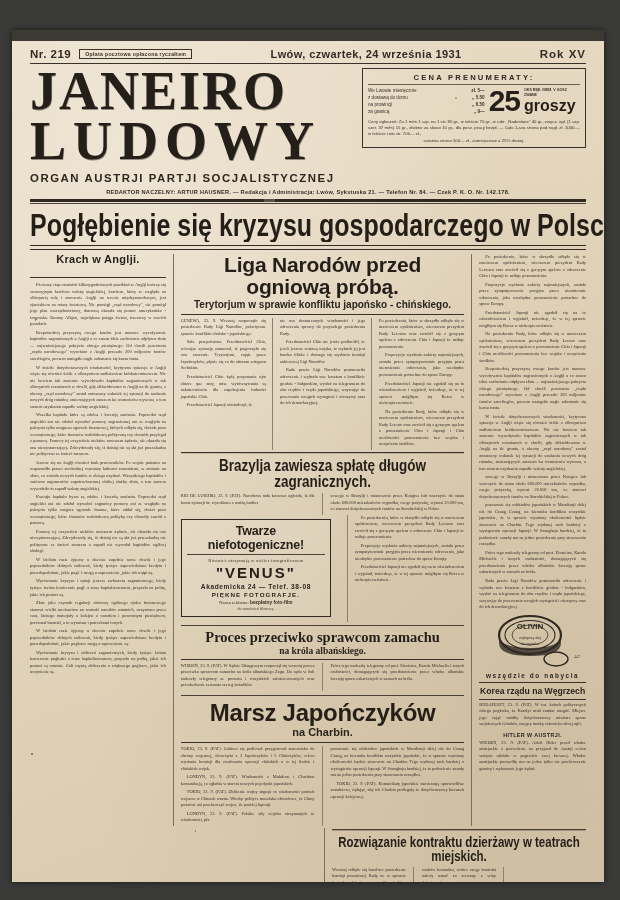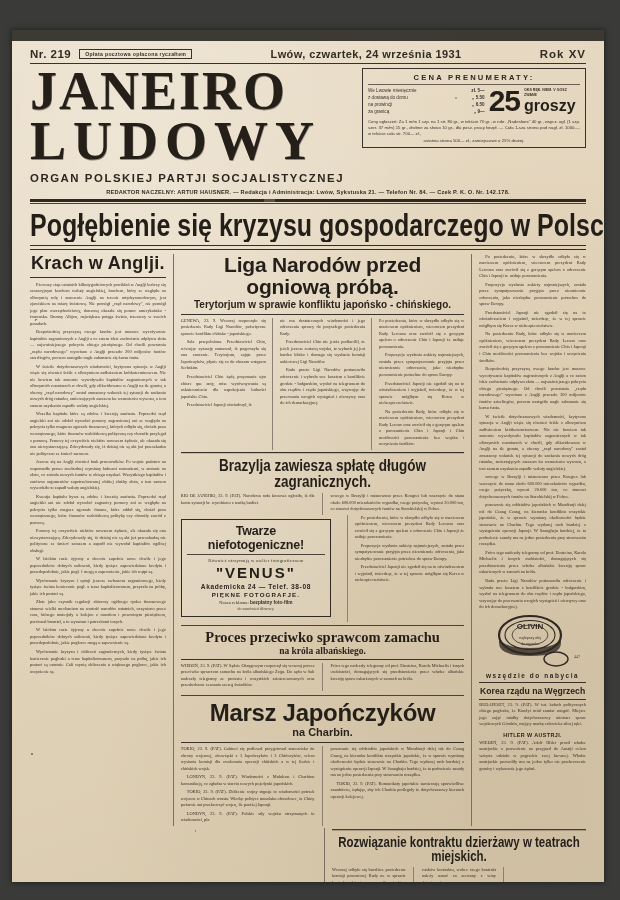--- a/index.html
+++ b/index.html
@@ -92,21 +92,21 @@
   .c-right{width:110px;padding-left:7px;}
 
   
   p.t{margin:0 0 2px;font-size:4.35px;line-height:1.5;text-align:justify;
       text-indent:6px;color:#37301f;color:#362f26;
       font-family:"Liberation Serif",serif;-webkit-hyphens:auto;hyphens:auto;}
   p.t.nf{text-indent:0;}
 
   h2.hd{font-family:"Liberation Sans",sans-serif;font-weight:bold;text-align:center;
         color:#241f19;margin:0 0 3px;line-height:1.05;}
-  h2.krach{font-size:18px;letter-spacing:.3px;border-bottom:1.4px solid #39322a;padding-bottom:4px;margin-bottom:4px;}
+  h2.krach{font-size:11px;letter-spacing:.3px;border-bottom:1.4px solid #39322a;padding-bottom:12px;margin-bottom:4px;}
   h2.liga{font-size:21px;letter-spacing:-.2px;margin-bottom:1px;}
   h3.ligasub{font-family:"Liberation Sans",sans-serif;font-weight:bold;font-size:10px;
              text-align:center;color:#2b251e;margin:0 0 3px;
              border-bottom:1.4px solid #39322a;padding-bottom:4px;}
   h2.brazyl{font-size:13.5px;letter-spacing:0;transform:scaleY(1.18);transform-origin:center;
             margin:5px 0 5px;padding-top:4px;border-top:1.4px solid #39322a;}
   h2.proces{font-family:"Liberation Serif",serif;font-size:14.5px;font-weight:bold;margin:0 0 1px;}
   h3.procsub{font-family:"Liberation Serif",serif;font-weight:bold;font-size:9.5px;text-align:center;
              margin:0 0 3px;color:#2b251e;border-bottom:1.2px solid #39322a;padding-bottom:3px;}
   h2.marsz{font-size:24px;letter-spacing:-.3px;margin:0 0 1px;}
@@ -158,21 +158,21 @@
         <span class="issue">Nr. 219</span>
         <span class="postbox">Opłata pocztowa opłacona ryczałtem</span>
         <span class="dateline">Lwów, czwartek, 24 września 1931</span>
         <span class="rok">Rok XV</span>
       </div>
 
       <div class="masthead">
         <div class="titleblock">
           <div class="logo1">JANEIRO</div>
           <div class="logo2">LUDOWY</div>
-          <div class="organ">ORGAN POLSKIEJ PARTJI SOCJALISTYCZNEJ</div>
+          <div class="organ">ORGAN AUSTRJI PARTJI SOCJALISTYCZNEJ</div>
         </div>
 
         <div class="pricebox">
           <div class="price-h">CENA PRENUMERATY:</div>
           <div class="price-mid">
             <div class="rates">
               <div>
                   <span>We Lwowie miesięcznie</span>
                   <b>zł. 5—</b>
                 </div>

